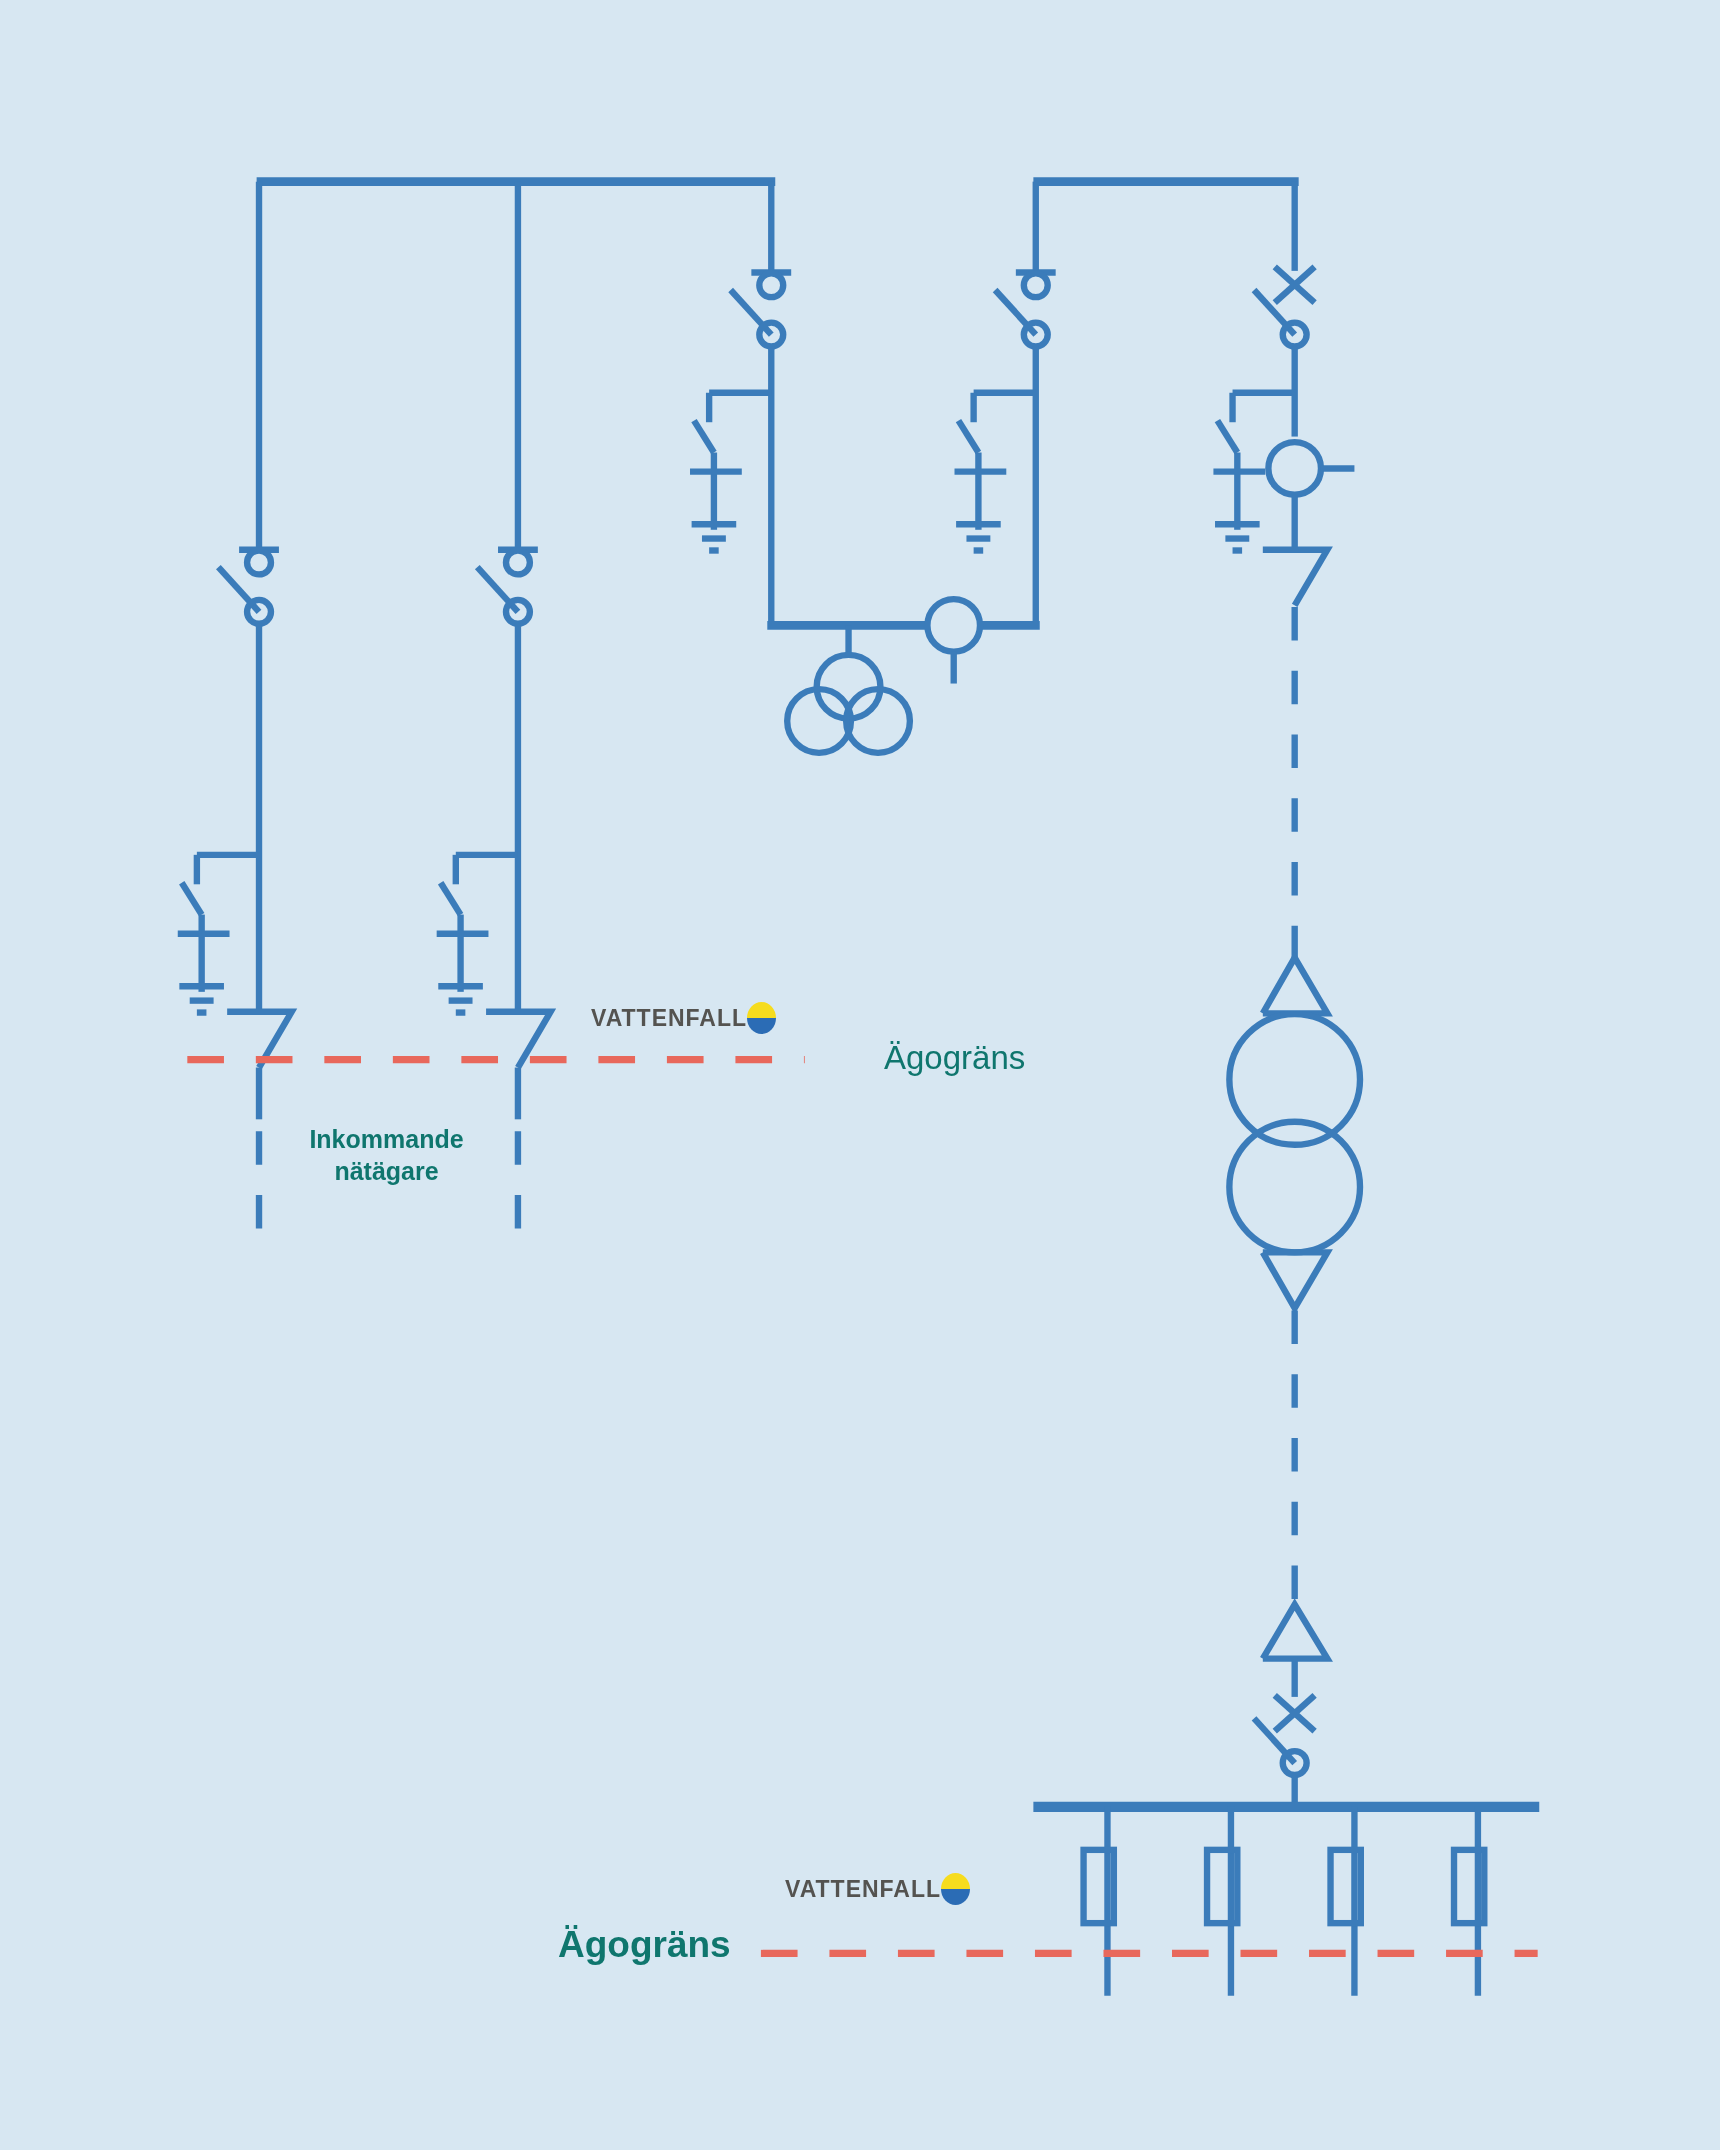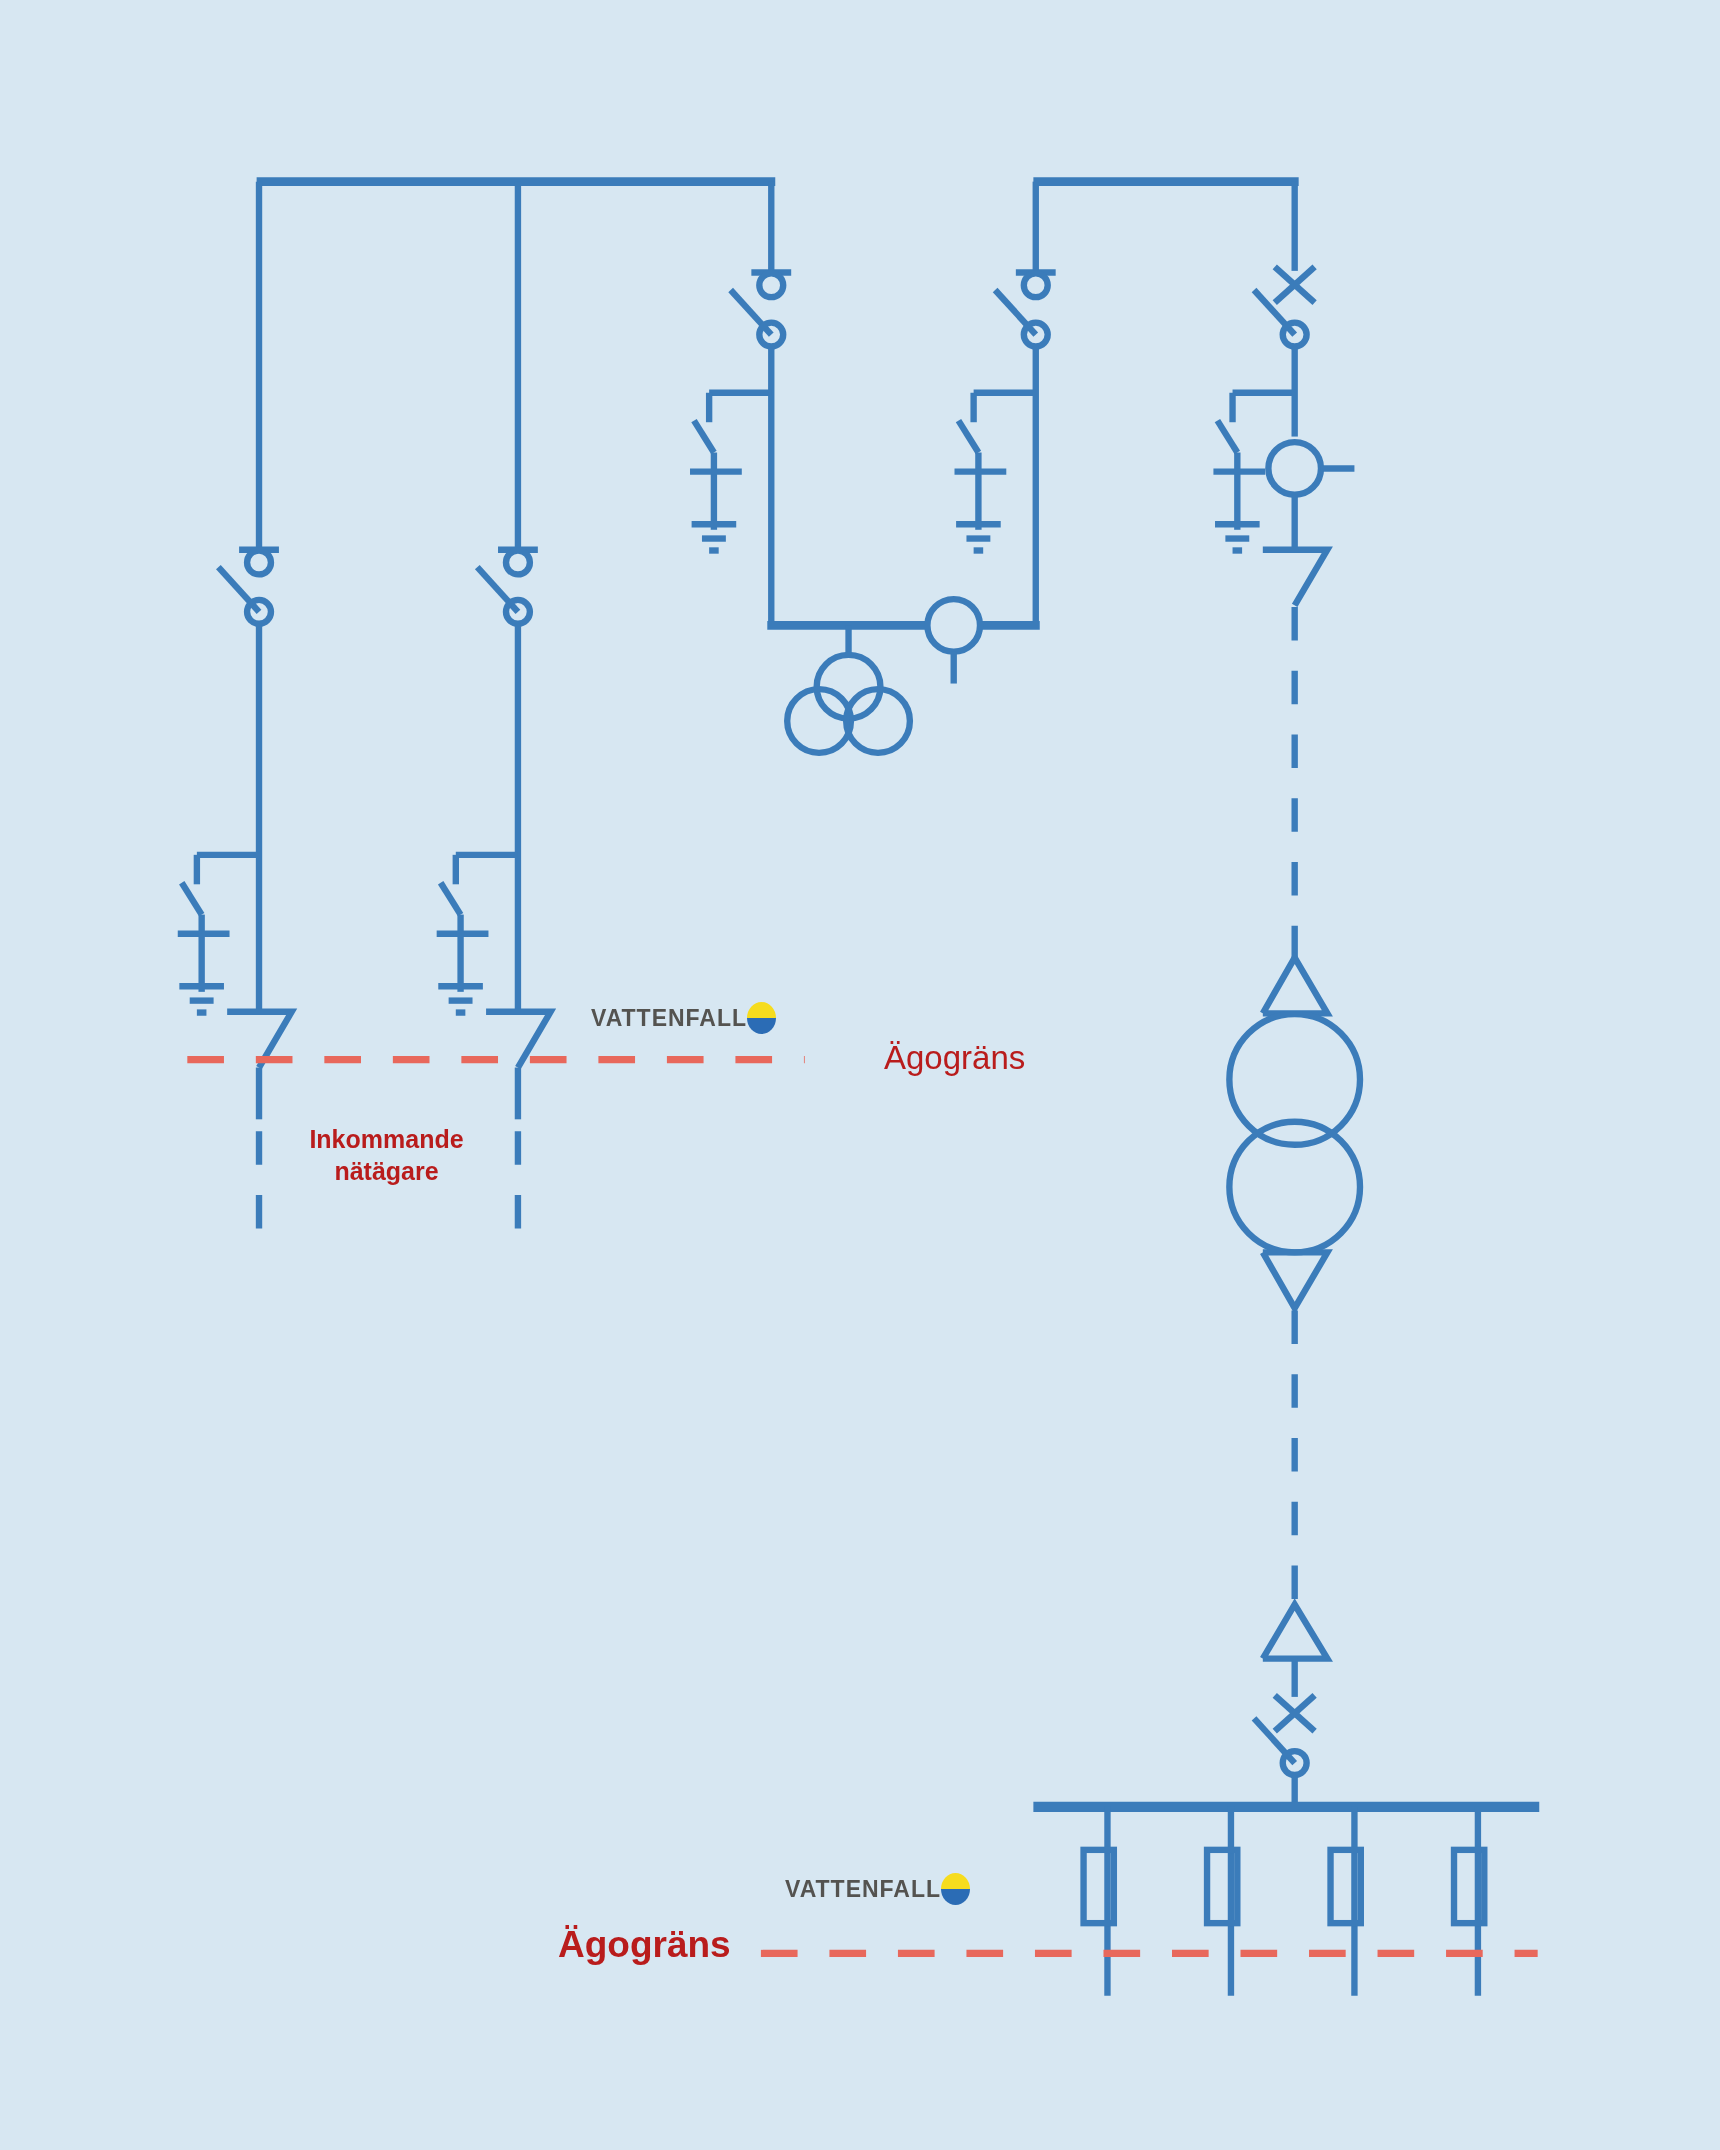--- a/index.html
+++ b/index.html
@@ -17,21 +17,21 @@
   }
   #diagram {
     position: absolute;
     left: 0;
     top: 0;
     width: 1721px;
     height: 2151px;
   }
   .lbl {
     position: absolute;
-    color: #b91c1c;
+    color: #0f766e;
     white-space: nowrap;
   }
   #label-agograns-top {
     left: 884px;
     top: 1039px;
     font-size: 33px;
     font-weight: 400;
   }
   #label-agograns-bottom {
     left: 558px;

